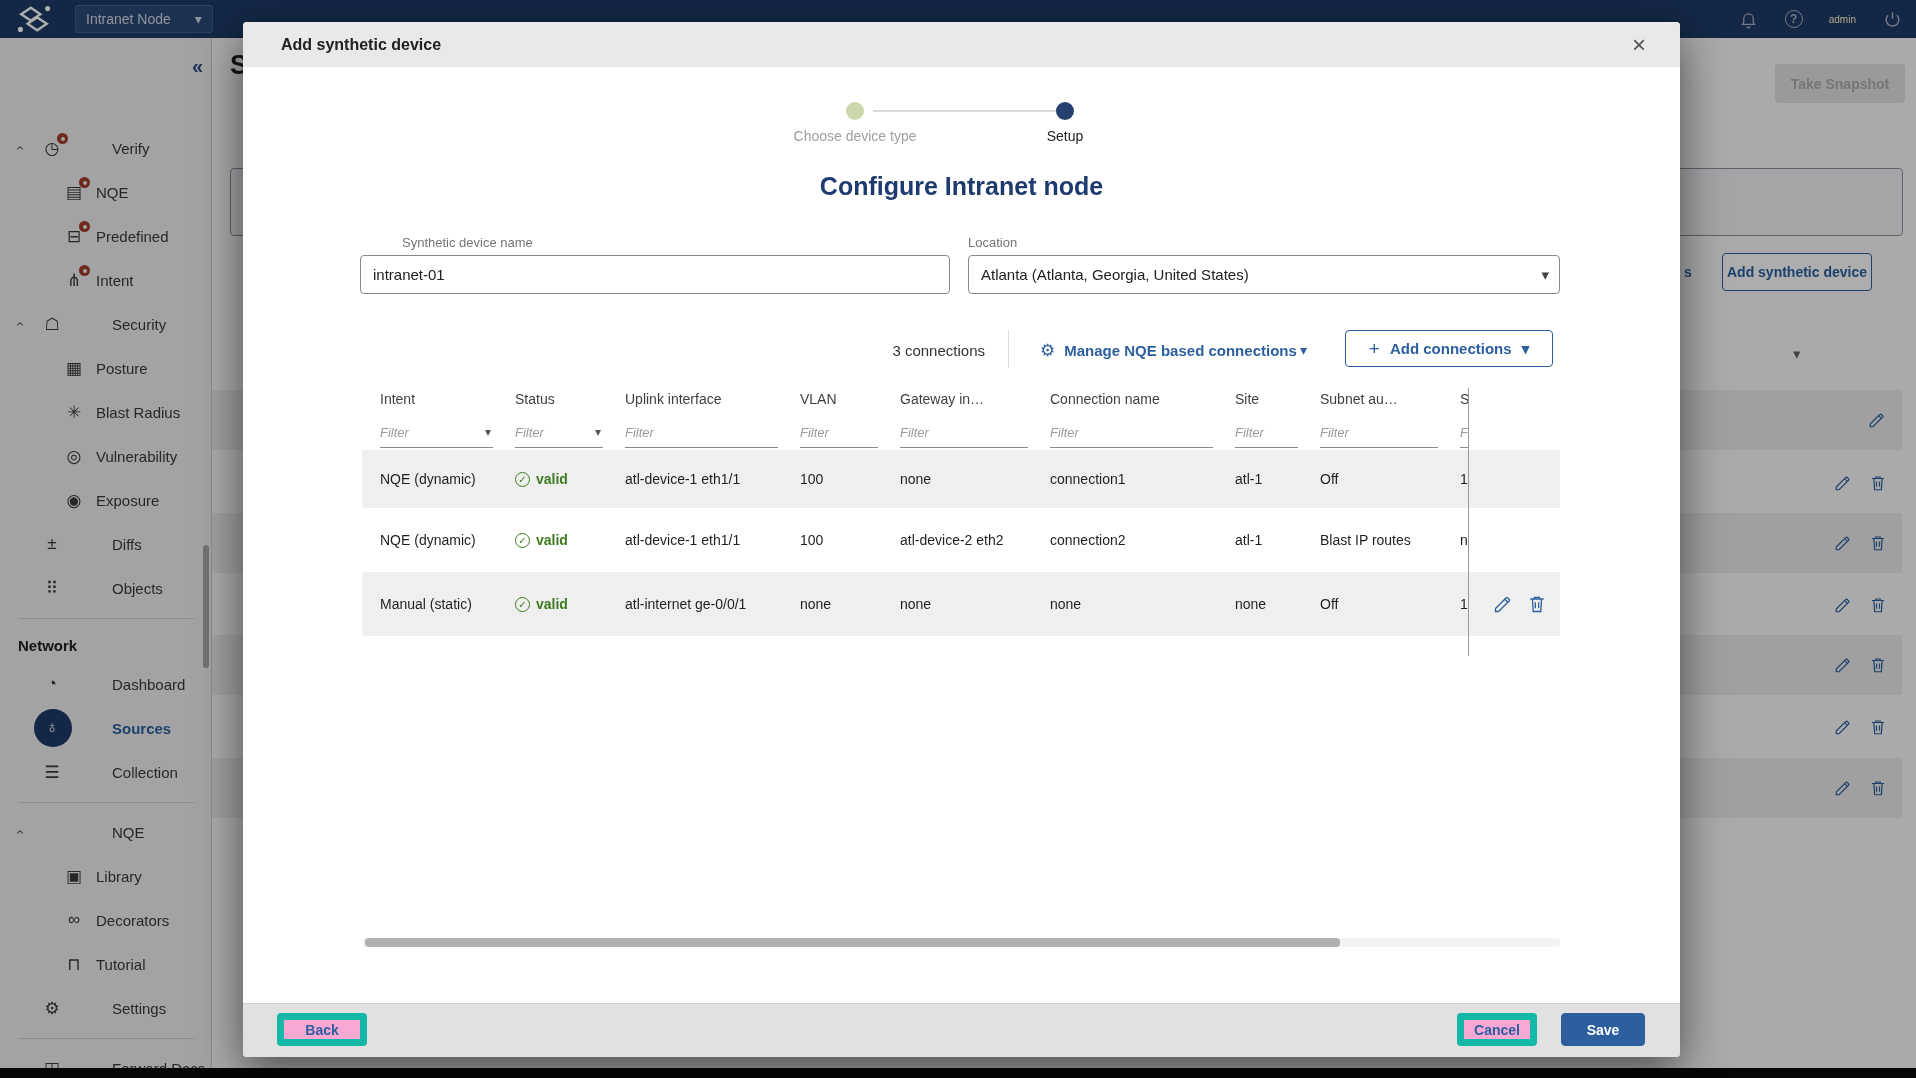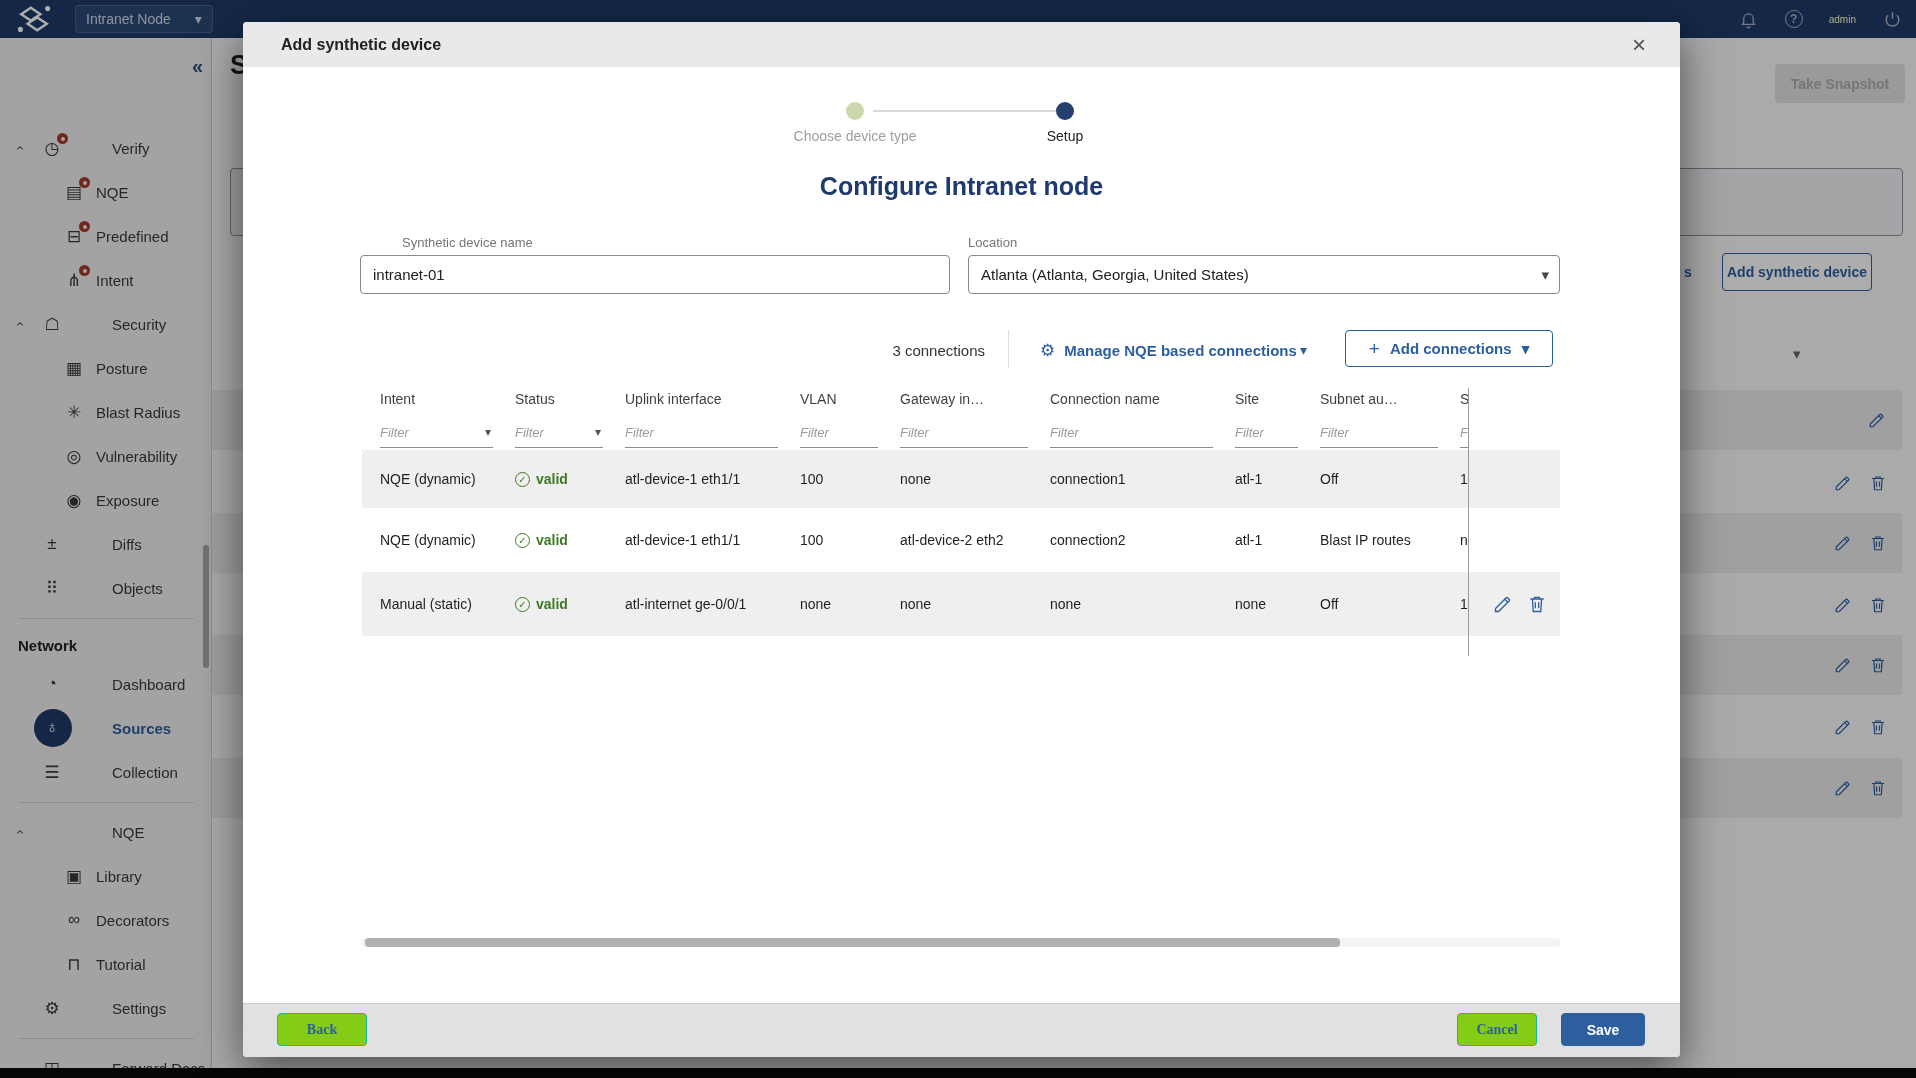--- a/index.html
+++ b/index.html
@@ -98,21 +98,21 @@
   .row-act { position:absolute; top:50%; transform:translateY(-50%); width:20px; height:20px; cursor:pointer; }
   .row-act svg { width:20px; height:20px; }
   .col-line { position:absolute; left:1225px; top:366px; width:1px; height:268px; background:#9a9a9a; z-index:3; }
 
   .hscroll-track { position:absolute; left:119px; top:916px; width:1198px; height:9px; background:#f3f3f3; border-radius:4px; }
   .hscroll-thumb { position:absolute; left:122px; top:916px; width:975px; height:9px; background:#b0b0b0; border-radius:4px; cursor:pointer; }
 
   .m-footer { position:absolute; left:0; top:981px; width:1437px; height:54px; background:#e1e1e1; border-top:1px solid #cfcfcf; }
   .btn { position:absolute; top:9px; height:33px; border-radius:4px; font-size:14px; font-weight:bold; display:flex; align-items:center; justify-content:center;
     cursor:pointer; font-family:"Liberation Sans", sans-serif; }
-  .btn.outline { background:#84cc16; border:1px solid #14b8a6; color:#2d5f9f;font-family:Liberation Serif, serif; }
+  .btn.outline { background:#f9a8d4; border:7px solid #14b8a6; color:#2d5f9f; }
   .btn.solid { background:#2d5f9f; border:1px solid #2d5f9f; color:#fff; }
   #back-btn { left:34px; width:90px; }
   #cancel-btn { left:1214px; width:80px; }
   #save-btn { left:1318px; width:84px; }
 </style>
 </head>
 <body>
 
 <div id="app">
 

